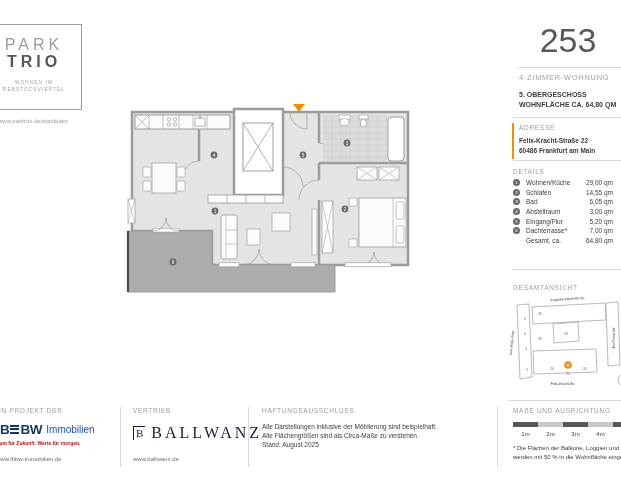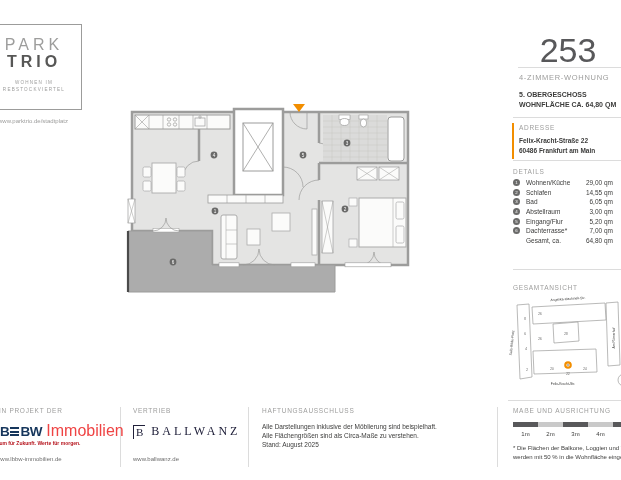--- a/index.html
+++ b/index.html
@@ -14,21 +14,21 @@
 
   
   .logobox{left:-14px;top:24px;width:96px;height:86px;border:1.5px solid #9C9C9B;
     text-align:center;box-sizing:border-box;padding-top:11px}
   .logo-park{font-size:16px;letter-spacing:4px;color:#9D9D9C;line-height:17px}
   .logo-trio{font-size:16px;font-weight:bold;letter-spacing:4px;color:#575756;line-height:17px}
   .logo-sub{font-size:4.6px;letter-spacing:1.2px;color:#9D9D9C;line-height:7px;margin-top:9px}
   .logo-url{left:-2px;top:118px;font-size:6px;color:#9D9D9C}
 
   
-  .unit-number{left:518px;top:33px;width:100px;text-align:center;
+  .unit-number{left:518px;top:23px;width:100px;text-align:center;
     font-size:34px;color:#58585A;line-height:34px}
   .unit-type{left:519px;top:73px}
   .unit-floor{left:519px;top:90px;font-size:7px;font-weight:bold;line-height:10px;white-space:nowrap}
   .addr-bar{left:512px;top:123px;width:2px;height:36px}
   .addr-lines{left:519px;top:136px;font-size:6.5px;font-weight:bold;line-height:10px;white-space:nowrap}
   .details{left:513px;top:178px;width:100px}
   .drow{display:flex;align-items:center;height:9.6px;font-size:6.5px;white-space:nowrap}
   .dnum{flex:0 0 7px;width:7px;height:7px;border-radius:50%;background:#6A6A69;color:#fff;
     font-size:4.4px;display:flex;align-items:center;justify-content:center}
   .dlabel{margin-left:6px}
@@ -41,27 +41,27 @@
   .ticks{left:513px;top:431px;display:flex;font-size:6px;color:#3C3C3B}
   .ticks span{width:25px;text-align:center}
   .footnote{left:513px;top:444px;font-size:6px;line-height:8.5px;white-space:nowrap}
 
   
   .f-label{font-size:6.5px;letter-spacing:.7px;color:#9D9D9C;white-space:nowrap}
   .lbbw{left:-8px;top:422px;display:flex;align-items:center;white-space:nowrap}
   .lbbw-b{font-weight:bold;font-size:13.5px;color:#16365C;letter-spacing:-.3px}
   .lbbw-bars{display:inline-block;width:9px;height:9px;margin:0 1px;
     background:linear-gradient(#16365C 0 2px,transparent 2px 3.5px,#16365C 3.5px 5.5px,transparent 5.5px 7px,#16365C 7px 9px)}
-  .lbbw-imm{font-size:16px;color:#ef4444;margin-left:4px}
+  .lbbw-imm{font-size:10px;color:#1d4ed8;margin-left:4px}
   .lbbw-tag{left:-7px;top:440px;font-size:5px;font-weight:bold;color:#B5121B;white-space:nowrap}
   .f-url{font-size:6px;color:#6E6E6E;white-space:nowrap}
   .bz{left:133px;top:424px;display:flex;align-items:center}
   .bz-mark{font-family:"Liberation Serif",serif;font-size:11px;color:#20203A;
     border-left:1.5px solid #20203A;border-top:1.5px solid #20203A;padding:0 2px 1px 2px;margin-right:6px}
-  .bz-name{font-family:"Liberation Serif",serif;font-size:12px;letter-spacing:3px;color:#20203A}
+  .bz-name{font-family:"Liberation Serif",serif;font-size:16px;letter-spacing:3px;color:#20203A}
   .disc-lines{left:262px;top:422px;font-size:6.5px;line-height:9px;white-space:nowrap}
 
   svg text{font-family:"Liberation Sans",sans-serif}
   .stext{font-size:3.4px;fill:#3C3C3B}
   .mnum{font-size:3px;fill:#555;text-anchor:middle}
   .pmark-t{font-size:4.6px;fill:#fff;text-anchor:middle;dominant-baseline:central}
 </style>
 </head>
 <body>
 

